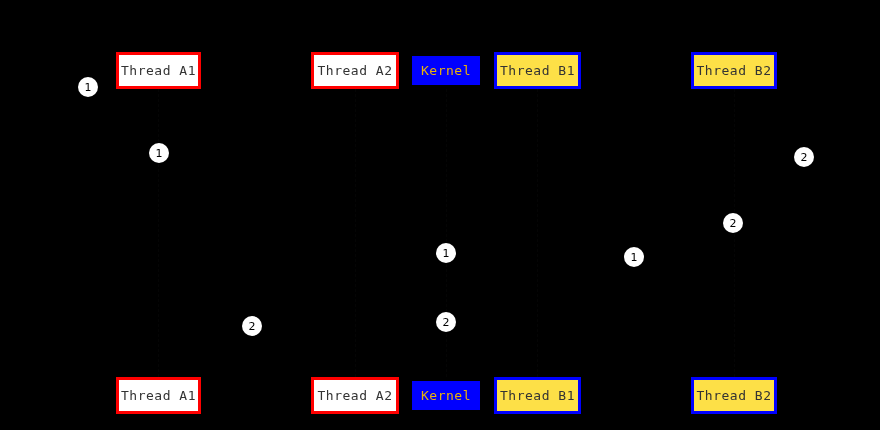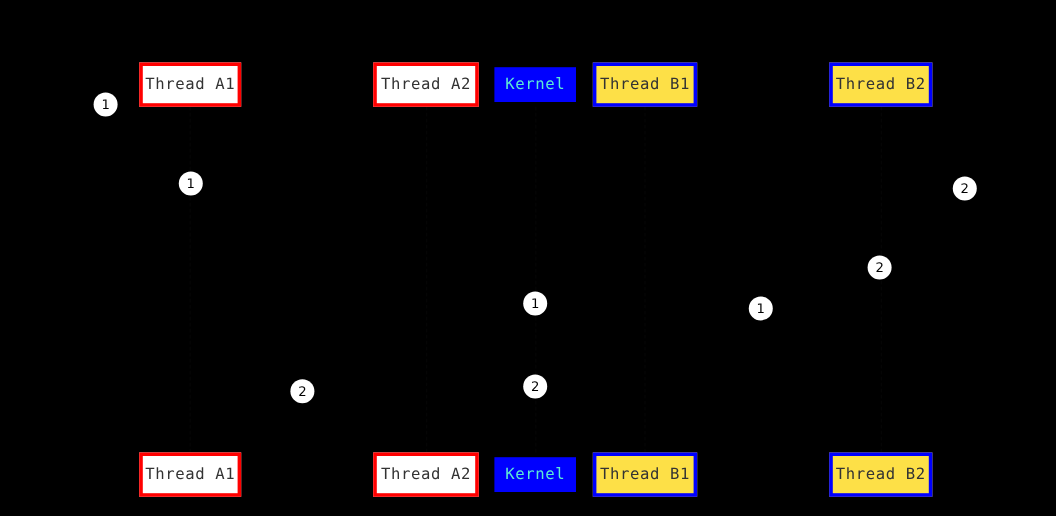--- a/index.html
+++ b/index.html
@@ -69,21 +69,21 @@
     color: #333333;
   }
   .participant.style-blue-outline {
     background: #fde047;
     border: 3px solid #0000ff;
     color: #333333;
   }
   .participant.style-blue-solid {
     background: #0000ff;
     border: 0 solid #0000ff;
-    color: #5eead4;
+    color: #eab308;
   }
 
   
   .seq-marker {
     position: absolute;
     width: 20px;
     height: 20px;
     border-radius: 50%;
     background: #ffffff;
     color: #000000;

